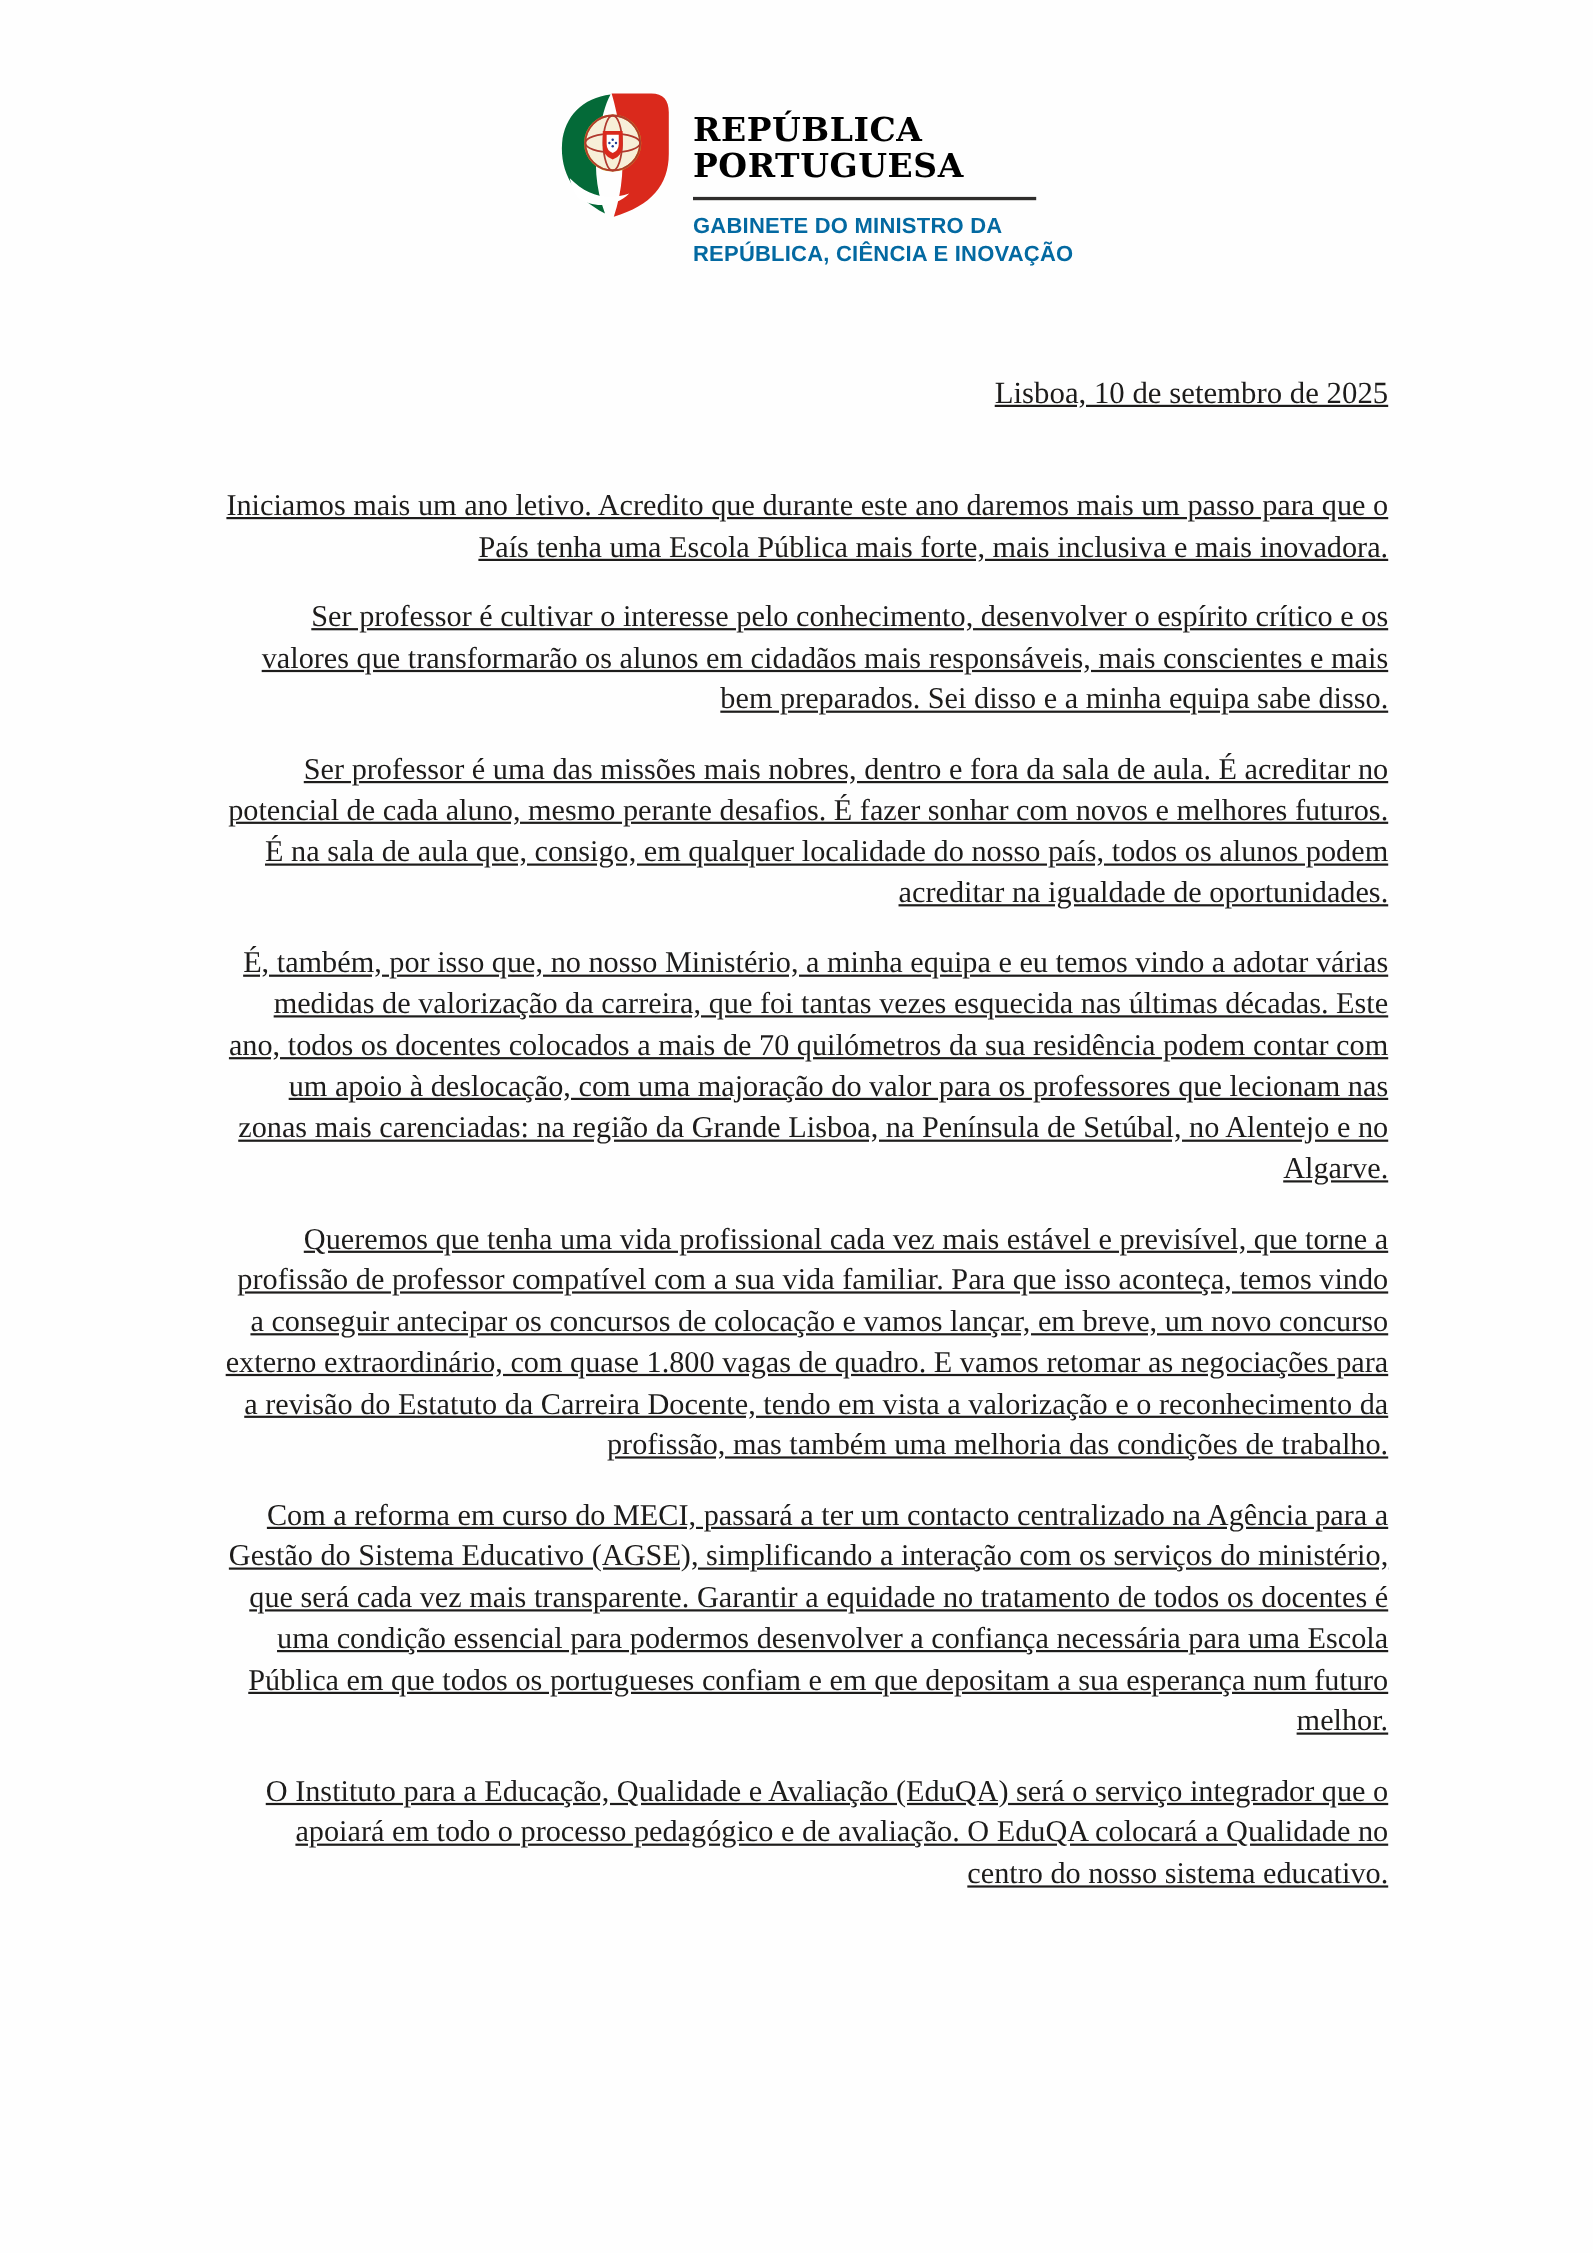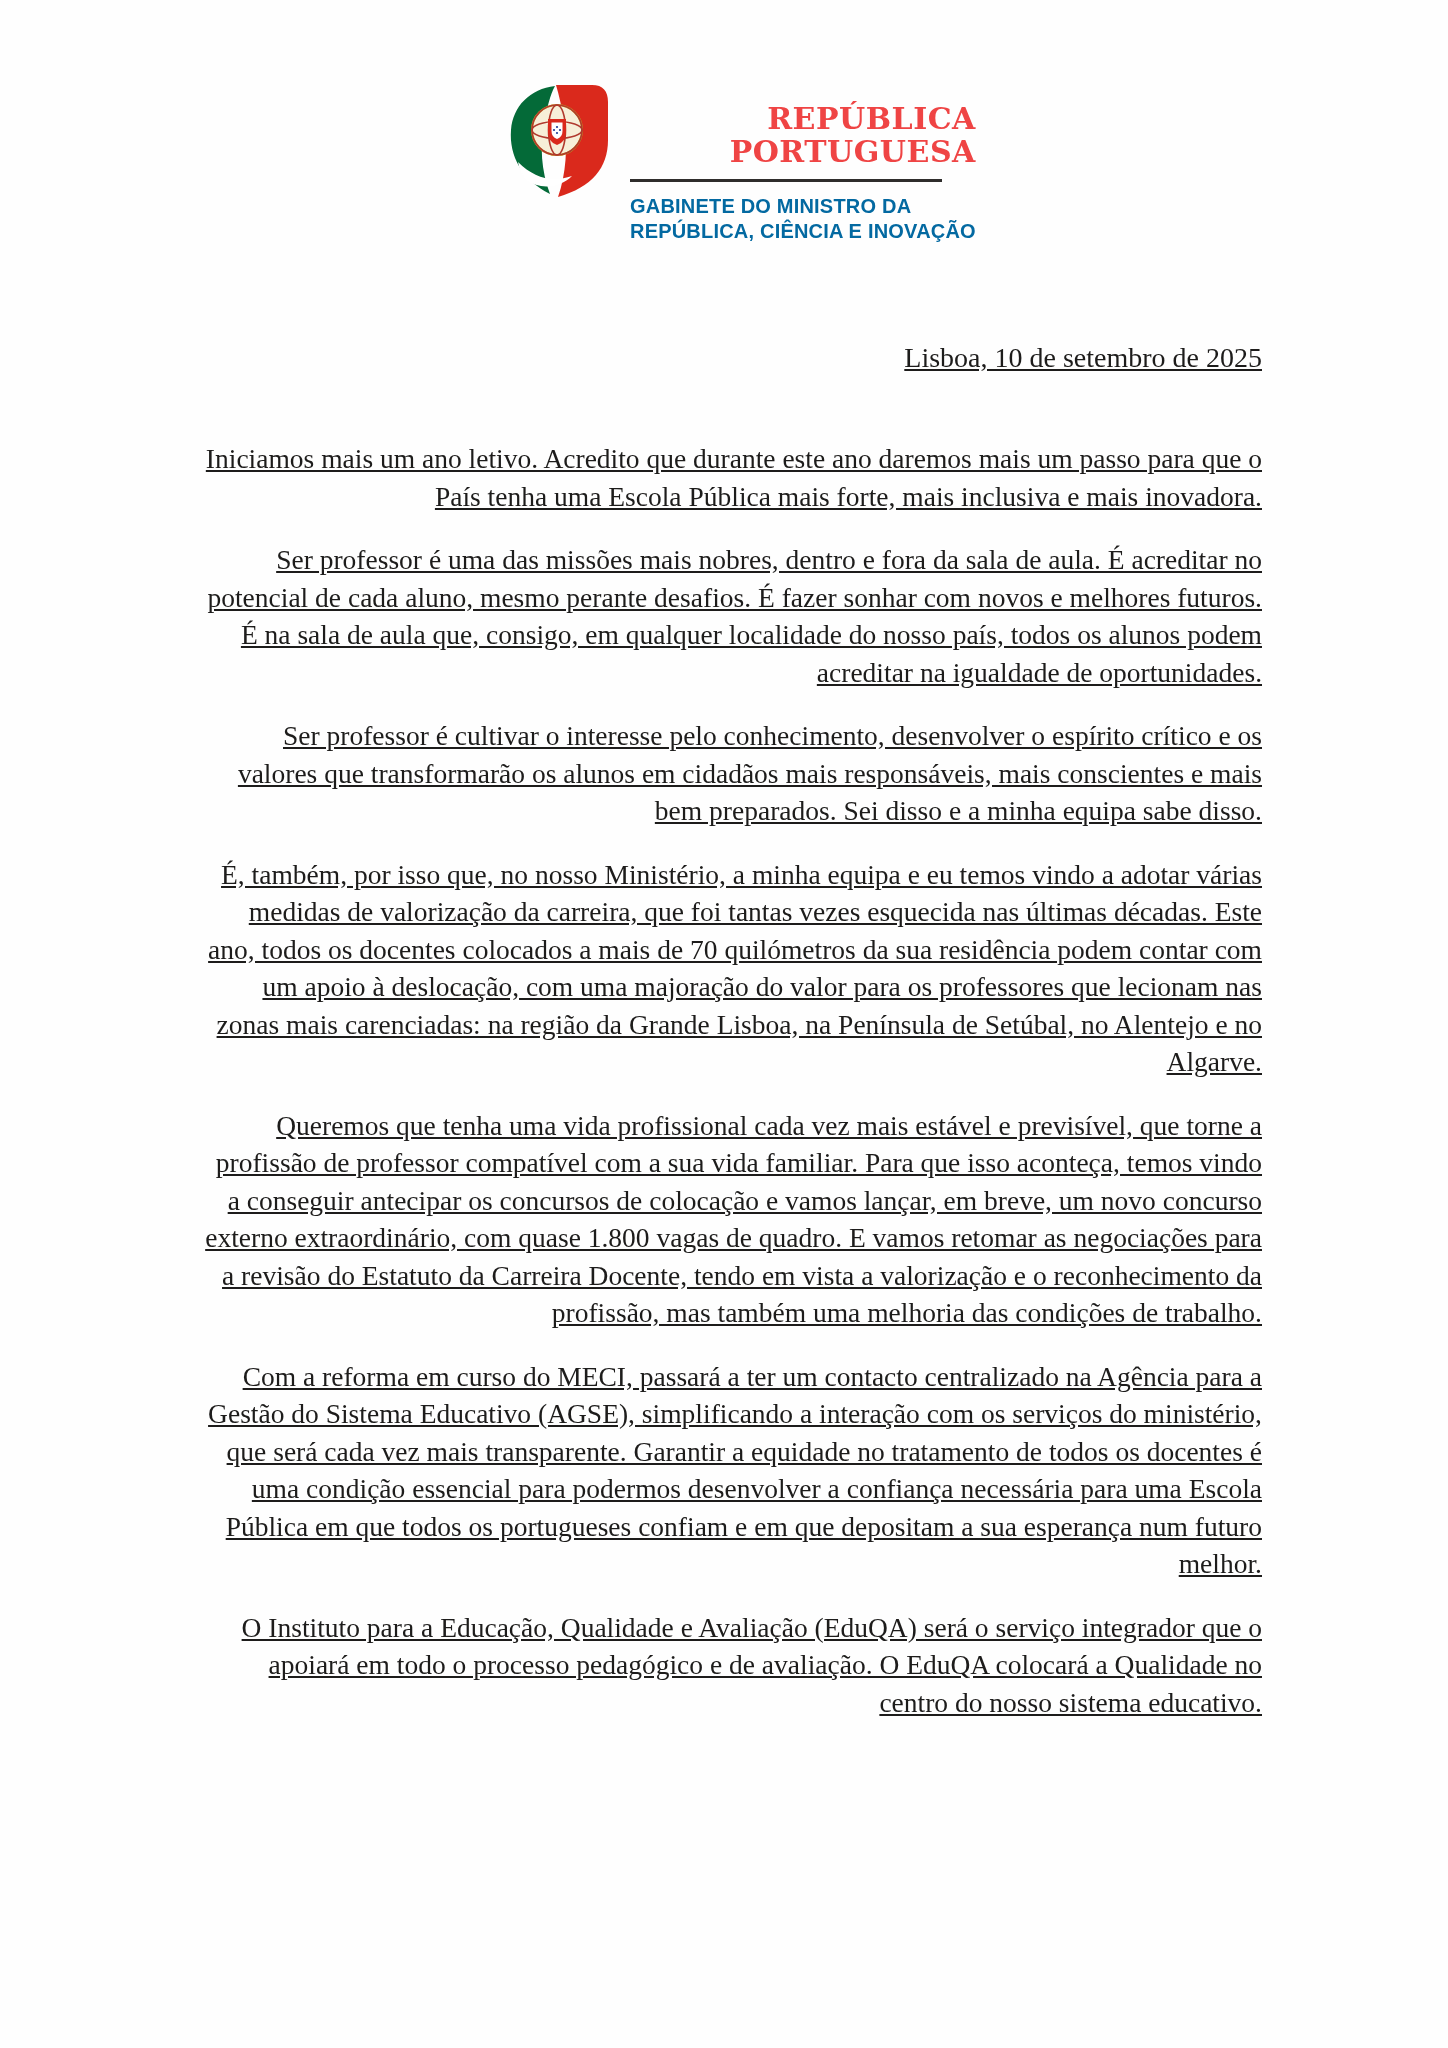--- a/index.html
+++ b/index.html
@@ -34,23 +34,22 @@
   .header-text {
     margin-left: 18px;
     padding-top: 18px;
   }
   .wordmark {
     font-family: "DejaVu Serif", serif;
     font-weight: 700;
     font-size: 30px;
     line-height: 33px;
     letter-spacing: 0.5px;
-    color: #ef4444;
+    color: #000000;
     white-space: nowrap;
-    text-align: right;
   }
   .header-rule {
     width: 312px;
     height: 3px;
     background: #2f2d2c;
     margin: 11px 0 12px 0;
   }
   .office {
     font-family: "Liberation Sans", sans-serif;
     font-weight: 700;
@@ -126,22 +125,22 @@
         <div>GABINETE DO MINISTRO DA</div>
         <div>REPÚBLICA, CIÊNCIA E INOVAÇÃO</div>
       </div>
     </div>
   </div>
 
   <div class="content">
     <div class="dateline">Lisboa, 10 de setembro de 2025</div>
     <div class="body-text">
       <p>Iniciamos mais um ano letivo. Acredito que durante este ano daremos mais um passo para que o País tenha uma Escola Pública mais forte, mais inclusiva e mais inovadora.</p>
+      <p>Ser professor é cultivar o interesse pelo conhecimento, desenvolver o espírito crítico e os valores que transformarão os alunos em cidadãos mais responsáveis, mais conscientes e mais bem preparados. Sei disso e a minha equipa sabe disso.</p>
       <p>Ser professor é uma das missões mais nobres, dentro e fora da sala de aula. É acreditar no potencial de cada aluno, mesmo perante desafios. É fazer sonhar com novos e melhores futuros. É na sala de aula que, consigo, em qualquer localidade do nosso país, todos os alunos podem acreditar na igualdade de oportunidades.</p>
-      <p>Ser professor é cultivar o interesse pelo conhecimento, desenvolver o espírito crítico e os valores que transformarão os alunos em cidadãos mais responsáveis, mais conscientes e mais bem preparados. Sei disso e a minha equipa sabe disso.</p>
       <p>É, também, por isso que, no nosso Ministério, a minha equipa e eu temos vindo a adotar várias medidas de valorização da carreira, que foi tantas vezes esquecida nas últimas décadas. Este ano, todos os docentes colocados a mais de 70 quilómetros da sua residência podem contar com um apoio à deslocação, com uma majoração do valor para os professores que lecionam nas zonas mais carenciadas: na região da Grande Lisboa, na Península de Setúbal, no Alentejo e no Algarve.</p>
       <p>Queremos que tenha uma vida profissional cada vez mais estável e previsível, que torne a profissão de professor compatível com a sua vida familiar. Para que isso aconteça, temos vindo a conseguir antecipar os concursos de colocação e vamos lançar, em breve, um novo concurso externo extraordinário, com quase 1.800 vagas de quadro. E vamos retomar as negociações para a revisão do Estatuto da Carreira Docente, tendo em vista a valorização e o reconhecimento da profissão, mas também uma melhoria das condições de trabalho.</p>
       <p>Com a reforma em curso do MECI, passará a ter um contacto centralizado na Agência para a Gestão do Sistema Educativo (AGSE), simplificando a interação com os serviços do ministério, que será cada vez mais transparente. Garantir a equidade no tratamento de todos os docentes é uma condição essencial para podermos desenvolver a confiança necessária para uma Escola Pública em que todos os portugueses confiam e em que depositam a sua esperança num futuro melhor.</p>
       <p>O Instituto para a Educação, Qualidade e Avaliação (EduQA) será o serviço integrador que o apoiará em todo o processo pedagógico e de avaliação. O EduQA colocará a Qualidade no centro do nosso sistema educativo.</p>
     </div>
   </div>
 
 </div>
 
 </body></html>

